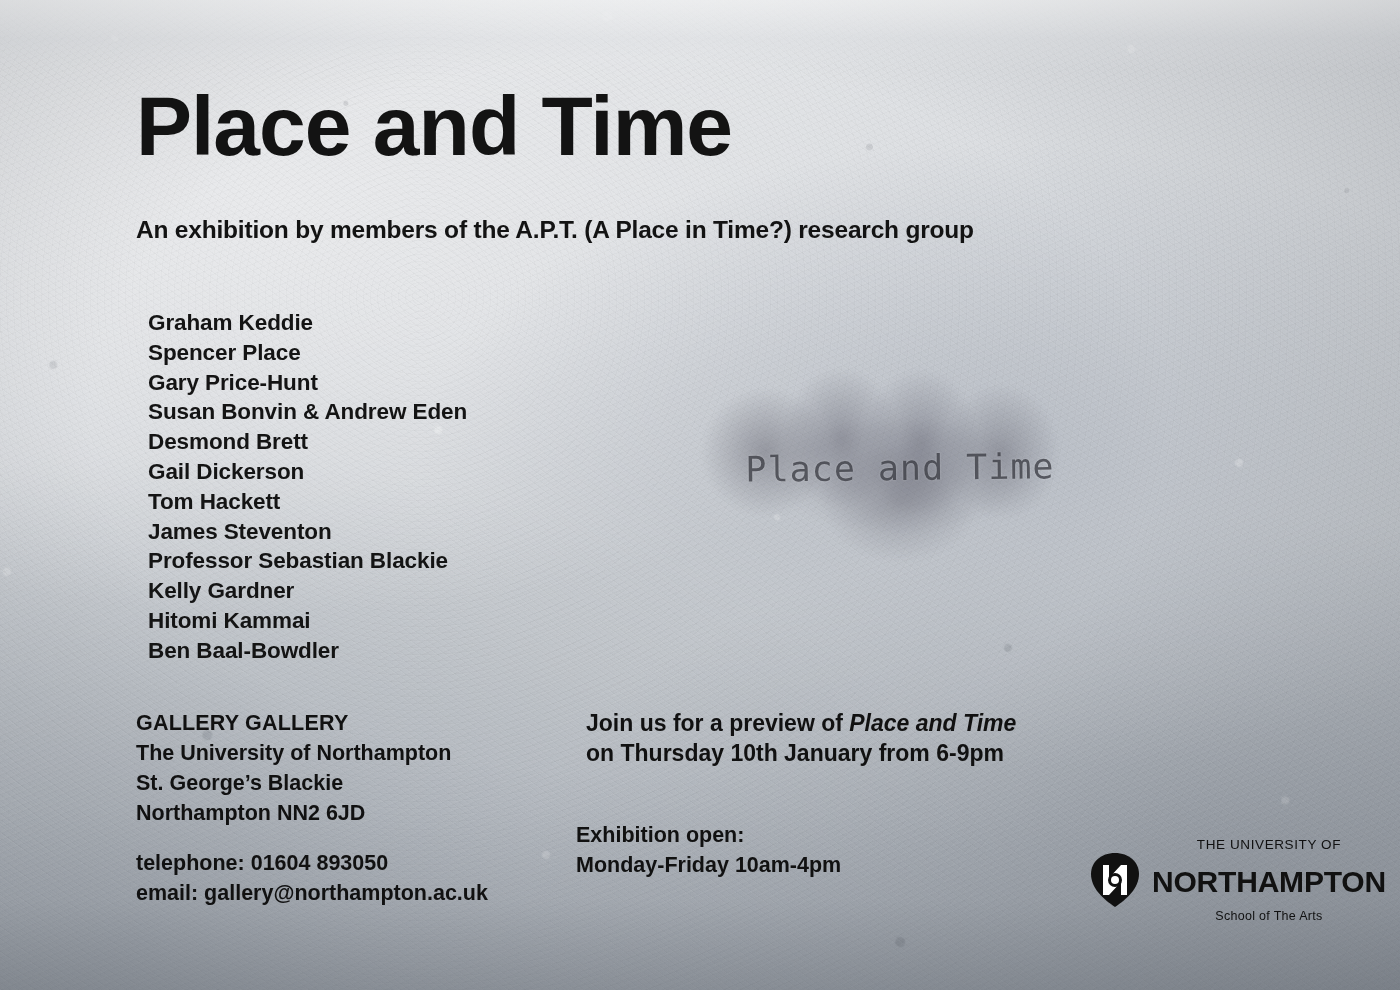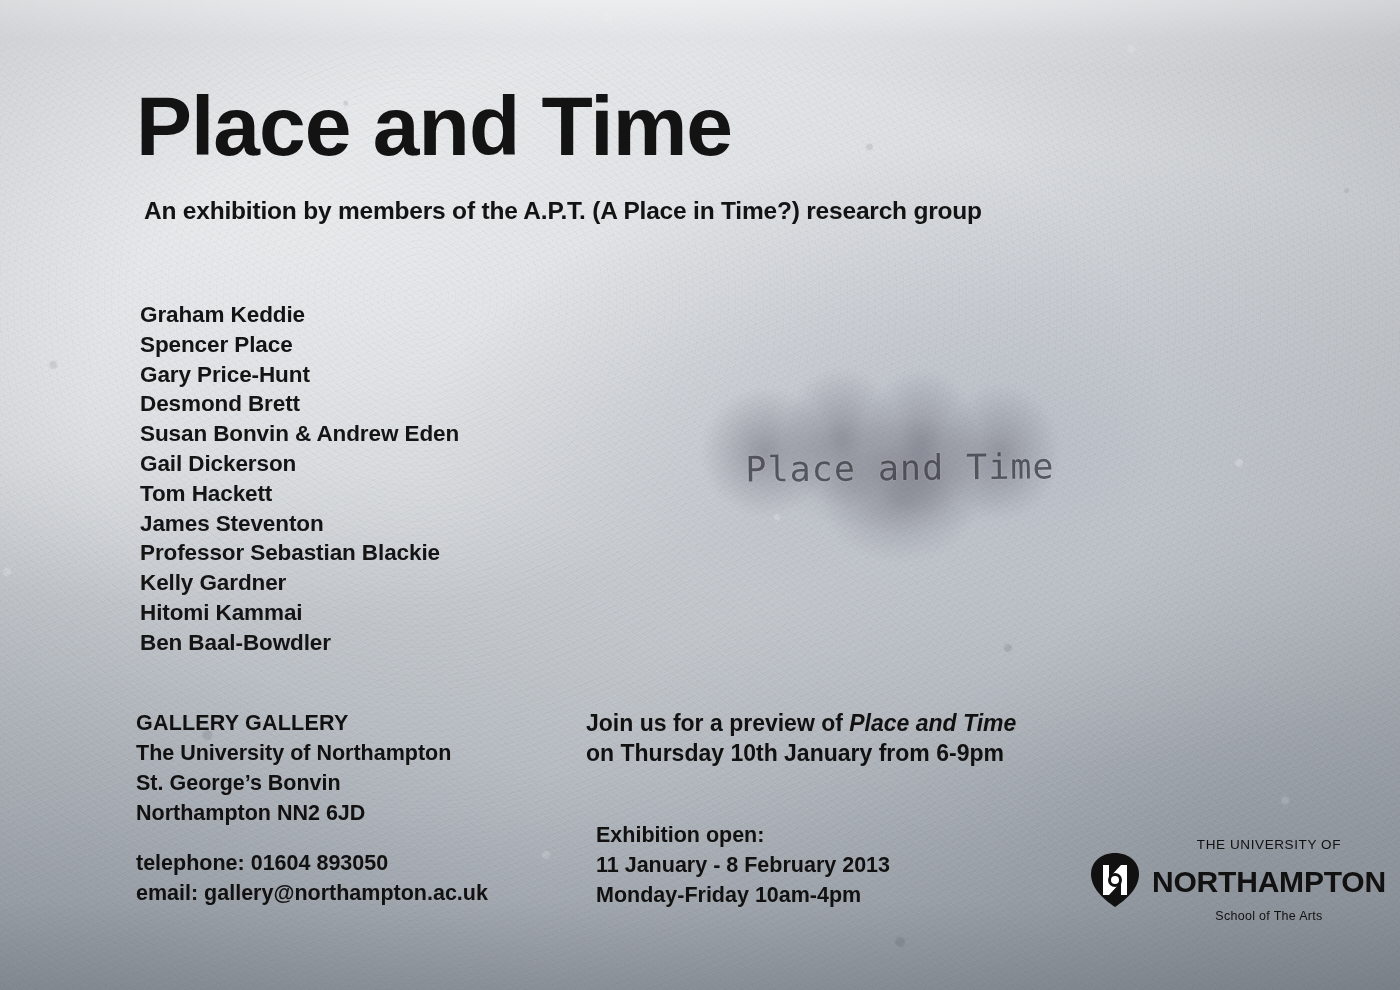--- a/index.html
+++ b/index.html
@@ -126,34 +126,33 @@
     top: 84px;
     font-size: 84px;
     font-weight: bold;
     color: #131313;
     letter-spacing: -1px;
     line-height: 1;
   }
   .subtitle {
     position: absolute;
     left: 136px;
-    top: 197px;
+    top: 216px;
     font-size: 24.5px;
     font-weight: bold;
     color: #131313;
     letter-spacing: -.2px;
-    margin-left: 8px;
   }
 
   .artists {
     position: absolute;
     left: 136px;
     top: 296px;
     list-style: none;
-    margin: 4px;
+    margin: 12px;
     padding: 0;
   }
   .artists li {
     font-size: 22.5px;
     font-weight: bold;
     color: #141414;
     line-height: 29.8px;
     letter-spacing: -.1px;
     white-space: nowrap;
   }
@@ -185,21 +184,21 @@
     top: 708px;
     font-size: 23px;
     font-weight: bold;
     color: #111;
     line-height: 30px;
   }
   .preview em { font-style: italic; }
 
   .open-block {
     position: absolute;
-    left: 596px;
+    left: 576px;
     top: 820px;
     font-size: 21.5px;
     font-weight: bold;
     color: #111;
     line-height: 30px;
   }
 
   
   .logo {
     position: absolute;
@@ -254,51 +253,50 @@
 
   <div class="content">
 
     <div class="title">Place and Time</div>
     <div class="subtitle">An exhibition by members of the A.P.T. (A Place in Time?) research group</div>
 
     <ul class="artists">
       <li>Graham Keddie</li>
       <li>Spencer Place</li>
       <li>Gary Price-Hunt</li>
+      <li>Susan Bonvin &amp; Andrew Eden</li>
       <li>Desmond Brett</li>
-      <li>Susan Bonvin &amp; Andrew Eden</li>
       <li>Gail Dickerson</li>
       <li>Tom Hackett</li>
       <li>James Steventon</li>
       <li>Professor Sebastian Blackie</li>
       <li>Kelly Gardner</li>
       <li>Hitomi Kammai</li>
       <li>Ben Baal-Bowdler</li>
     </ul>
 
     <div class="venue">
       <div class="venue-name">GALLERY GALLERY</div>
       <div>The University of Northampton</div>
-      <div>St. George’s Bonvin</div>
+      <div>St. George’s Blackie</div>
       <div>Northampton NN2 6JD</div>
     </div>
 
     <div class="contact">
       <div>telephone: 01604 893050</div>
       <div>email: gallery@northampton.ac.uk</div>
     </div>
 
     <div class="preview">
       <div><span>Join us for a preview of </span><em>Place and Time</em></div>
       <div>on Thursday 10th January from 6-9pm</div>
     </div>
 
     <div class="open-block">
       <div>Exhibition open:</div>
-      <div>11 January - 8 February 2013</div>
       <div>Monday-Friday 10am-4pm</div>
     </div>
 
     <div class="logo">
       <div class="logo-mark">
         <svg viewBox="0 0 54 56" width="54" height="56" aria-hidden="true">
           <path d="M27 1 C13 1 3 10 3 22 C3 36 15 47 27 55 C39 47 51 36 51 22 C51 10 41 1 27 1 Z" fill="#111"></path>
           <path d="M15 13 h6 v13 l12 -13 h6 v30 h-6 V30 L21 43 h-6 Z" fill="#ffffff"></path>
           <circle cx="27" cy="28" r="7" fill="#111"></circle>
           <circle cx="27" cy="28" r="4" fill="#ffffff"></circle>

